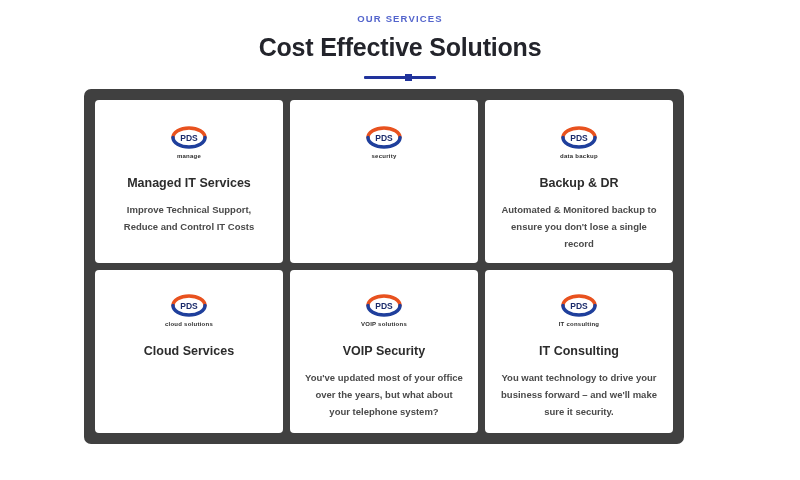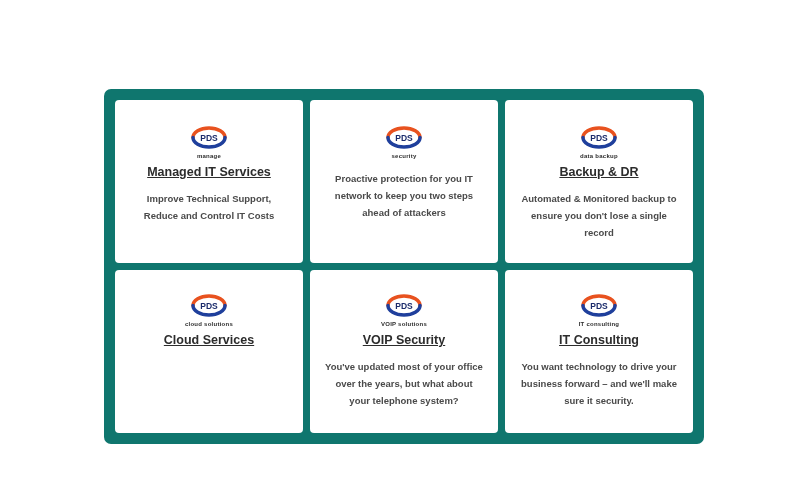--- a/index.html
+++ b/index.html
@@ -65,25 +65,25 @@
     left: 41px;
     top: 2.5px;
     width: 7px;
     height: 7px;
     background: #21339c;
   }
 
   
   .grid-wrap {
     position: absolute;
-    left: 104px;
+    left: 84px;
     top: 89px;
     width: 600px;
     height: 355px;
-    background: #0f766e;
+    background: #404040;
     border-radius: 7px;
     padding: 11px;
     box-sizing: border-box;
   }
   .grid {
     display: grid;
     grid-template-columns: repeat(3, 1fr);
     grid-template-rows: repeat(2, 1fr);
     gap: 7px;
     width: 100%;
@@ -118,47 +118,54 @@
   .logo-tag {
     margin-top: 1px;
     font-size: 6px;
     font-weight: bold;
     color: #2d2d2d;
     letter-spacing: 0.25px;
     line-height: 8px;
   }
 
   .card-title {
-    margin-top: 4px;
+    margin-top: 15px;
     font-size: 12.5px;
     font-weight: bold;
     color: #2c2c2c;
     text-align: center;
     line-height: 16px;
-    text-decoration: underline;
   }
 
   .card-desc {
     margin-top: 10px;
     font-size: 9.5px;
     font-weight: bold;
     color: #4a4a4a;
     text-align: center;
     line-height: 17px;
     max-width: 170px;
   }
 
   
   .card.row2 .logo-block { margin-top: 6px; }
 </style>
 </head>
 <body>
 
 <div class="page">
 
+  <div class="section-head">
+    <div class="eyebrow">OUR SERVICES</div>
+    <div class="headline">Cost Effective Solutions</div>
+    <div class="divider">
+      <div class="divider-line"></div>
+      <div class="divider-dot"></div>
+    </div>
+  </div>
 
   <div class="grid-wrap">
     <div class="grid">
 
       <div class="card">
         <div class="logo-block">
           <svg class="logo-mark" viewBox="0 0 84 54">
             <path d="M10 27 A32 19 0 0 1 74 27" fill="none" stroke="#e8521f" stroke-width="7" stroke-linecap="round"></path>
             <path d="M74 27 A32 19 0 0 1 10 27" fill="none" stroke="#1f3f9c" stroke-width="7" stroke-linecap="round"></path>
             <ellipse cx="42" cy="27" rx="23" ry="13.5" fill="#ffffff"></ellipse>
@@ -173,21 +180,20 @@
       <div class="card">
         <div class="logo-block">
           <svg class="logo-mark" viewBox="0 0 84 54">
             <path d="M10 27 A32 19 0 0 1 74 27" fill="none" stroke="#e8521f" stroke-width="7" stroke-linecap="round"></path>
             <path d="M74 27 A32 19 0 0 1 10 27" fill="none" stroke="#1f3f9c" stroke-width="7" stroke-linecap="round"></path>
             <ellipse cx="42" cy="27" rx="23" ry="13.5" fill="#ffffff"></ellipse>
             <text x="42" y="33" text-anchor="middle" font-family="Liberation Sans, sans-serif" font-size="17" font-weight="bold" fill="#1b2b6b">PDS</text>
           </svg>
           <div class="logo-tag">security</div>
         </div>
-        <div class="card-desc">Proactive protection for you IT network to keep you two steps ahead of attackers</div>
       </div>
 
       <div class="card">
         <div class="logo-block">
           <svg class="logo-mark" viewBox="0 0 84 54">
             <path d="M10 27 A32 19 0 0 1 74 27" fill="none" stroke="#e8521f" stroke-width="7" stroke-linecap="round"></path>
             <path d="M74 27 A32 19 0 0 1 10 27" fill="none" stroke="#1f3f9c" stroke-width="7" stroke-linecap="round"></path>
             <ellipse cx="42" cy="27" rx="23" ry="13.5" fill="#ffffff"></ellipse>
             <text x="42" y="33" text-anchor="middle" font-family="Liberation Sans, sans-serif" font-size="17" font-weight="bold" fill="#1b2b6b">PDS</text>
           </svg>

